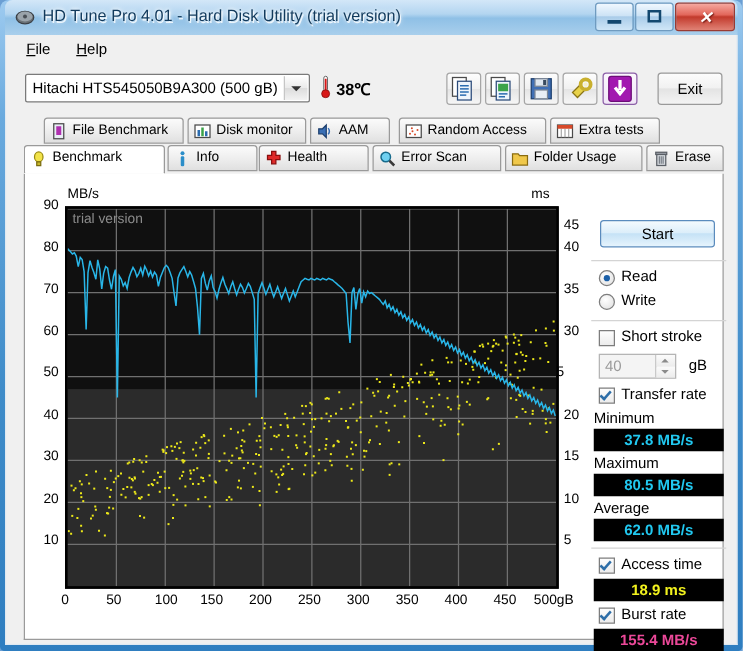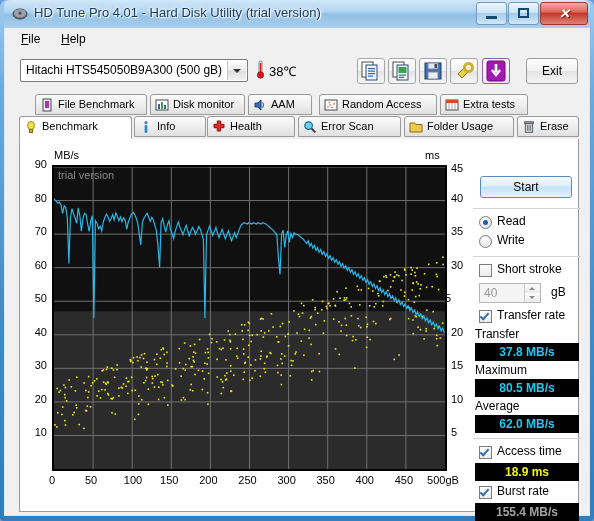--- a/index.html
+++ b/index.html
@@ -43,21 +43,21 @@
   .toolbar{position:absolute;left:0;top:22px;width:584px;height:44px;background:#f0f0f0;}
   .combo{position:absolute;left:15px;top:9px;width:228px;height:23px;box-sizing:border-box;
     border:1px solid #7a7a7a;background:#fff;border-radius:2px;}
   .combo .cv{position:absolute;left:5px;top:3px;font-size:12px;color:#000;white-space:nowrap;}
   .combo .cbtn{position:absolute;right:1px;top:1px;width:18px;height:19px;
     background:linear-gradient(180deg,#fdfdfd 0%,#eaeaea 50%,#dcdcdc 51%,#f2f2f2 100%);
     border-left:1px solid #c6c6c6;}
   .combo .carrow{position:absolute;right:6px;top:9px;width:0;height:0;
     border-left:4px solid transparent;border-right:4px solid transparent;border-top:4px solid #333;}
 
-  .temp{position:absolute;left:251px;top:12px;font-size:13px;font-weight:normal;color:#000;}
+  .temp{position:absolute;left:251px;top:12px;font-size:13px;font-weight:bold;color:#000;}
   .thermo{position:absolute;left:251px;top:10px;width:9px;height:19px;}
 
   .tbtn{position:absolute;top:8px;width:28px;height:26px;box-sizing:border-box;
     border:1px solid #a6a6a6;border-radius:3px;
     background:linear-gradient(180deg,#fdfdfd 0%,#f0f0f0 50%,#e4e4e4 51%,#f6f6f6 100%);}
   .tbtn.sel{border:1px solid #8c5fa8;background:linear-gradient(180deg,#fbf7fd 0%,#f0e6f7 100%);}
   .exitbtn{position:absolute;left:521px;top:8px;width:52px;height:26px;box-sizing:border-box;
     border:1px solid #9a9a9a;border-radius:3px;font-size:12px;color:#000;text-align:center;line-height:24px;
     background:linear-gradient(180deg,#fcfcfc 0%,#f1f1f1 48%,#e3e3e3 50%,#f4f4f4 100%);}
 
@@ -318,21 +318,21 @@
           </div>
         <div id="y2ticks">
             <div class="y2tick" style="left: 430px; top: 280.444px;">5</div>
             <div class="y2tick" style="left: 430px; top: 246.889px;">10</div>
             <div class="y2tick" style="left: 430px; top: 213.333px;">15</div>
             <div class="y2tick" style="left: 430px; top: 179.778px;">20</div>
             <div class="y2tick" style="left: 418px; top: 146.222px;">25</div>
             <div class="y2tick" style="left: 430px; top: 112.667px;">30</div>
             <div class="y2tick" style="left: 430px; top: 79.1111px;">35</div>
             <div class="y2tick" style="left: 430px; top: 45.5556px;">40</div>
-            <div class="y2tick" style="left: 430px; top: 16px;">45</div>
+            <div class="y2tick" style="left: 430px; top: 28px;">45</div>
           </div>
         <div id="xticks">
             <div class="xtick" style="left: 11px; top: 328px; width: 40px;">0</div>
             <div class="xtick" style="left: 50.1px; top: 328px; width: 40px;">50</div>
             <div class="xtick" style="left: 92px; top: 328px; width: 40px;">100</div>
             <div class="xtick" style="left: 128.3px; top: 328px; width: 40px;">150</div>
             <div class="xtick" style="left: 167.4px; top: 328px; width: 40px;">200</div>
             <div class="xtick" style="left: 206.5px; top: 328px; width: 40px;">250</div>
             <div class="xtick" style="left: 245.6px; top: 328px; width: 40px;">300</div>
             <div class="xtick" style="left: 284.7px; top: 328px; width: 40px;">350</div>
@@ -817,34 +817,34 @@
             </div>
           <div class="sd">
               <i class="da"></i>
             </div>
         </div>
         <div class="gb" style="top:139px">gB</div>
 
         <div class="cbx on" style="top:164px"></div>
         <div class="clab" style="top:162px">Transfer rate</div>
 
-        <div class="reslab" style="top:181px">Transfer</div>
+        <div class="reslab" style="top:181px">Minimum</div>
         <div class="resbox" style="top:197px;color:#21c8f0">37.8 MB/s</div>
         <div class="reslab" style="top:217px">Maximum</div>
         <div class="resbox" style="top:233px;color:#21c8f0">80.5 MB/s</div>
         <div class="reslab" style="top:253px">Average</div>
         <div class="resbox" style="top:269px;color:#21c8f0">62.0 MB/s</div>
 
         <div class="sep" style="top:292px"></div>
 
         <div class="cbx on" style="top:300px"></div>
         <div class="clab" style="top:298px">Access time</div>
         <div class="resbox" style="top:317px;color:#f2f21e">18.9 ms</div>
 
         <div class="cbx on" style="top:340px"></div>
         <div class="clab" style="top:338px">Burst rate</div>
-        <div class="resbox" style="top:357px;color:#a3a3a3">155.4 MB/s</div>
+        <div class="resbox" style="top:357px;color:#ec4899">155.4 MB/s</div>
 
       </div>
 
     </div>
   </div>
 </div>
 
 </body></html>

